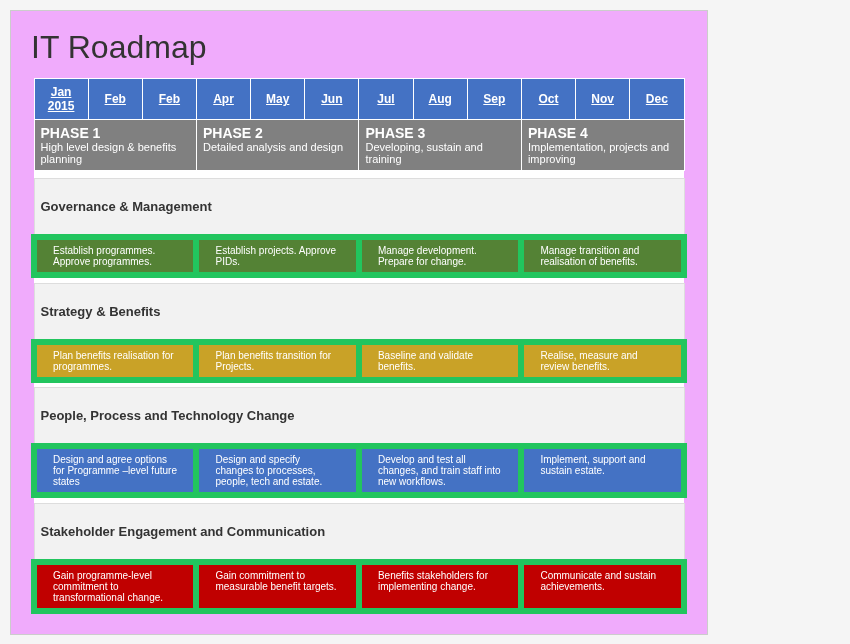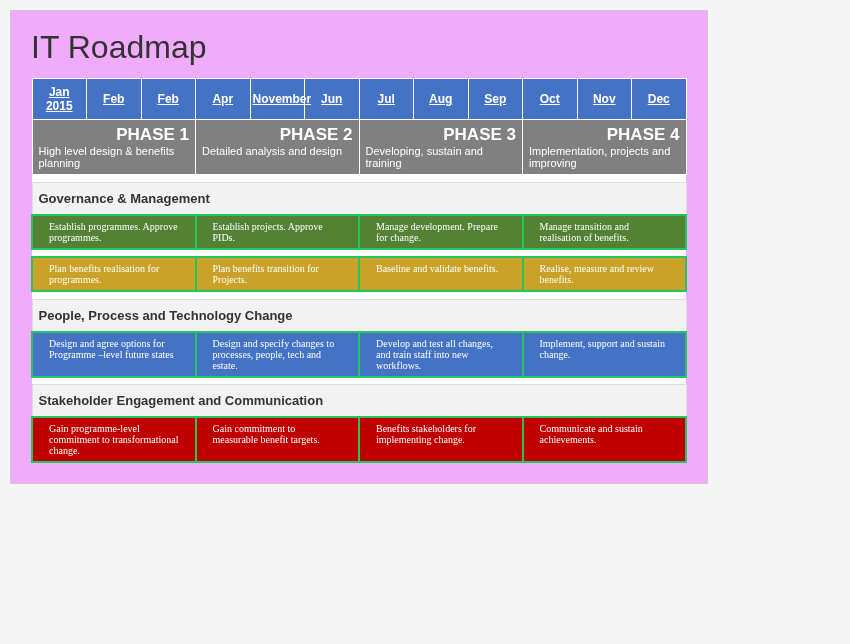--- a/index.html
+++ b/index.html
@@ -42,40 +42,38 @@
     .phase-row td {
       background: #808080;
       color: #fff;
       font-size: 11px;
       vertical-align: top;
       padding: 5px 6px;
       border: 1px solid #fff;
     }
     .phase-title {
       font-weight: bold;
-      font-size: 17px;
-      text-align: right;
+      font-size: 14px;
     }
     
     .section-header td {
       background: #f2f2f2;
       font-weight: bold;
       font-size: 13px;
       color: #333;
-      padding: 8px 6px;
+      padding: 20px 6px;
       border: 1px solid #ddd;
     }
     
     .task-row td {
       font-size: 10px;
       vertical-align: top;
       padding: 5px 16px;
-      border: 2px solid #22c55e;
+      border: 6px solid #22c55e;
       background: #f9f9f9;
-      font-family: Liberation Serif, serif;
     }
     
     .green-cell {
       background: #548235 !important;
       color: #fff;
     }
     .yellow-cell {
       background: #C9A227 !important;
       color: #fff;
       margin-top: 44px;
@@ -127,21 +125,21 @@
       <col class="col-oct">
         <col class="col-nov">
         <col class="col-dec">
     </colgroup>
     <thead>
       <tr>
         <th>Jan<br>2015</th>
         <th>Feb</th>
         <th>Feb</th>
         <th>Apr</th>
-        <th>November</th>
+        <th>May</th>
         <th>Jun</th>
         <th>Jul</th>
         <th>Aug</th>
         <th>Sep</th>
         <th>Oct</th>
         <th>Nov</th>
         <th>Dec</th>
       </tr>
     </thead>
     <tbody>
@@ -176,39 +174,42 @@
         <td colspan="3" class="green-cell">Establish programmes. Approve programmes.</td>
         <td colspan="3" class="green-cell">Establish projects. Approve PIDs.</td>
         <td colspan="3" class="green-cell">Manage development. Prepare for change.</td>
         <td colspan="3" class="green-cell">Manage transition and realisation of benefits.</td>
       </tr>
 
       <tr class="spacer-row">
           <td colspan="12"></td>
         </tr>
 
+      <tr class="section-header">
+        <td colspan="12">Strategy &amp; Benefits</td>
+      </tr>
       <tr class="task-row">
         <td colspan="3" class="yellow-cell">Plan benefits realisation for programmes.</td>
         <td colspan="3" class="yellow-cell">Plan benefits transition for Projects.</td>
         <td colspan="3" class="yellow-cell">Baseline and validate benefits.</td>
         <td colspan="3" class="yellow-cell">Realise, measure and review benefits.</td>
       </tr>
 
       <tr class="spacer-row">
           <td colspan="12"></td>
         </tr>
 
       <tr class="section-header">
         <td colspan="12">People, Process and Technology Change</td>
       </tr>
       <tr class="task-row">
         <td colspan="3" class="blue-cell">Design and agree options for Programme –level future states</td>
         <td colspan="3" class="blue-cell">Design and specify changes to processes, people, tech and estate.</td>
         <td colspan="3" class="blue-cell">Develop and test all changes, and train staff into new workflows.</td>
-        <td colspan="3" class="blue-cell">Implement, support and sustain change.</td>
+        <td colspan="3" class="blue-cell">Implement, support and sustain estate.</td>
       </tr>
 
       <tr class="spacer-row">
           <td colspan="12"></td>
         </tr>
 
       <tr class="section-header">
         <td colspan="12">Stakeholder Engagement and Communication</td>
       </tr>
       <tr class="task-row">

